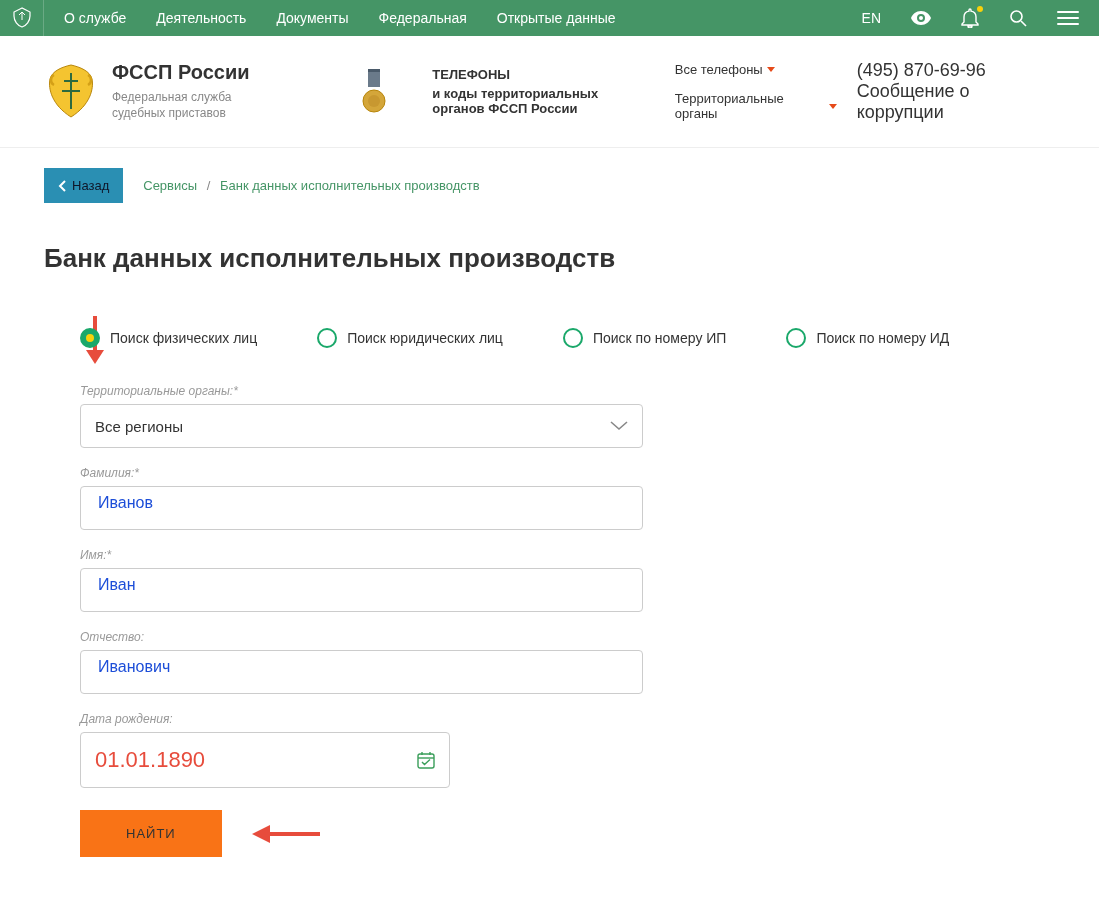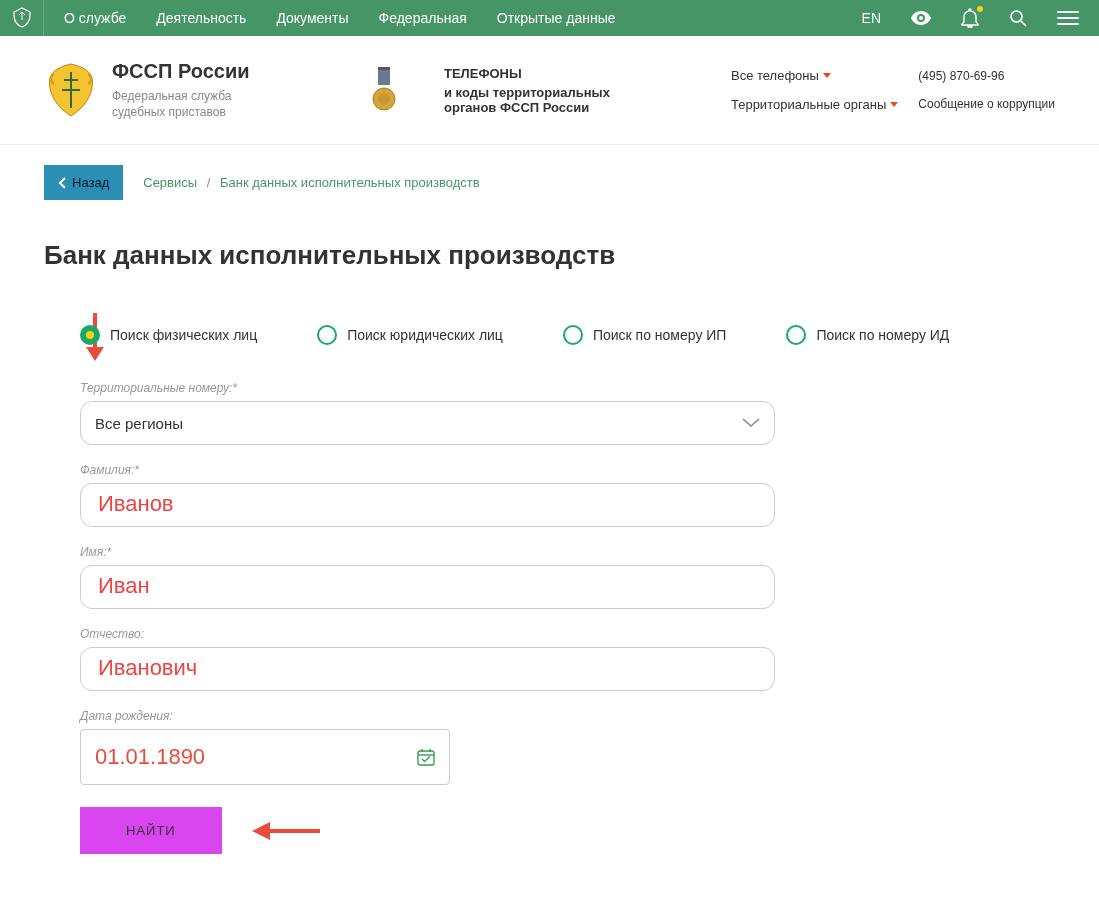--- a/index.html
+++ b/index.html
@@ -21,21 +21,21 @@
   .logo-title { font-size: 20px; font-weight: bold; color: #333; }
   .logo-sub { font-size: 12px; color: #888; margin-top: 6px; line-height: 1.3; max-width: 150px; }
   .medal-col { display:flex; align-items:center; justify-content:center; width: 80px;}
   .phones-col { width: 230px; }
   .phones-col .p1 { font-weight: bold; font-size: 13px; text-transform: uppercase; }
   .phones-col .p2 { font-weight: bold; font-size: 13px; margin-top: 4px;}
   .phones-col .p3 { font-weight: bold; font-size: 13px; }
   .dd-col { display:flex; flex-direction:column; gap:14px; font-size:13px; margin-left:auto; }
   .dd-item { cursor:pointer; display:flex; align-items:center; gap:4px; color:#333;}
   .caret { border-left:4px solid transparent; border-right:4px solid transparent; border-top:5px solid #e64a19; display:inline-block; }
-  .right-col { display:flex; flex-direction:column; gap:14px; font-size:12px; }
+  .right-col { display:flex; flex-direction:column; font-size:18px; }
   .phone-num { color:#333; cursor:pointer;}
   .corrupt { color:#333; cursor:pointer;}
 
   .content { padding: 20px 44px 60px 44px; }
   .row1 { display:flex; align-items:center; gap: 20px; margin-bottom: 40px; }
   .back-btn { background:#2a8fb3; color:#0f172a; border:none; padding:10px 14px; font-size:13px; cursor:pointer; display:flex; align-items:center; gap:6px; }
   .breadcrumbs { font-size:13px; color:#2a8fb3; }
   .breadcrumbs .sep { color:#888; margin: 0 6px;}
   .breadcrumbs .current { color: #459566;}
   h1.page-title { font-size: 26px; font-weight: bold; color:#333; margin-bottom: 30px; }
@@ -44,28 +44,28 @@
   .arrow-down { position:absolute; left:36px; top:-14px; }
 
   .radio-row { display:flex; gap: 60px; margin-bottom: 36px; margin-top: 54px; }
   .radio-opt { display:flex; align-items:center; gap:10px; font-size:14px; cursor:pointer; }
   .radio-circle { width:20px; height:20px; border:2px solid #1aa86a; border-radius:50%; position:relative; flex-shrink:0;}
   .radio-circle.selected { background:#1aa86a; }
   .radio-circle.selected::after { content:""; position:absolute; top:4px; left:4px; width:8px; height:8px; background:#f8d10b; border-radius:50%; }
 
   .field-group { margin-bottom: 18px; }
   .field-label { font-size: 12px; font-style: italic; color: #999; margin-bottom: 6px; display:block;}
-  .field-input, .field-select { width: 695px; height: 44px; border: 1px solid #ccc; border-radius: 12px; padding: 0 14px; font-size: 15px; background:#fff; color:#333;}
+  .field-input, .field-select { width: 563px; height: 44px; border: 1px solid #ccc; border-radius: 4px; padding: 0 14px; font-size: 15px; background:#fff; color:#333;}
   .field-select { display:flex; align-items:center; justify-content:space-between; cursor:pointer;}
   .chevron { }
   .field-date { width: 370px; height: 56px; border:1px solid #ccc; border-radius:4px; padding: 0 14px; display:flex; align-items:center; justify-content:space-between; position:relative;}
-  .overlay-text { font-size: 22px; color:#ef4444; position:absolute; left:18px; top:8px; pointer-events:none;}
+  .overlay-text { font-size: 16px; color:#1d4ed8; position:absolute; left:18px; top:8px; pointer-events:none;}
 
   .submit-row { display:flex; align-items:center; gap:30px; margin-top: 22px; }
-  .submit-btn { background:#d946ef; border:none; padding: 16px 46px; font-size:13px; letter-spacing:1px; cursor:pointer; color:#333;}
+  .submit-btn { background:#f97316; border:none; padding: 16px 46px; font-size:13px; letter-spacing:1px; cursor:pointer; color:#333;}
   .arrow-left-svg { }
 </style>
 </head>
 <body>
 
 <div class="topbar">
   <div class="emblem-box">
     <svg width="24" height="24" viewBox="0 0 24 24" fill="none">
       <path d="M12 2L4 6v4c0 5 3.5 9.5 8 11 4.5-1.5 8-6 8-11V6l-8-4z" stroke="#fff" stroke-width="1.2" fill="none"></path>
       <path d="M12 6v8M9 9l3-3 3 3" stroke="#fff" stroke-width="1"></path>
@@ -185,21 +185,21 @@
         <span class="radio-circle"></span>
         <span>Поиск по номеру ИП</span>
       </div>
       <div class="radio-opt">
         <span class="radio-circle"></span>
         <span>Поиск по номеру ИД</span>
       </div>
     </div>
 
     <div class="field-group">
-      <span class="field-label">Территориальные номеру:*</span>
+      <span class="field-label">Территориальные органы:*</span>
       <div class="field-select">
         <span>Все регионы</span>
         <svg class="chevron" width="18" height="10" viewBox="0 0 18 10">
             <path d="M1 1l8 7 8-7" stroke="#888" stroke-width="1.6" fill="none"></path>
           </svg>
       </div>
     </div>
 
     <div class="field-group" style="position:relative;">
       <span class="field-label">Фамилия:*</span>

